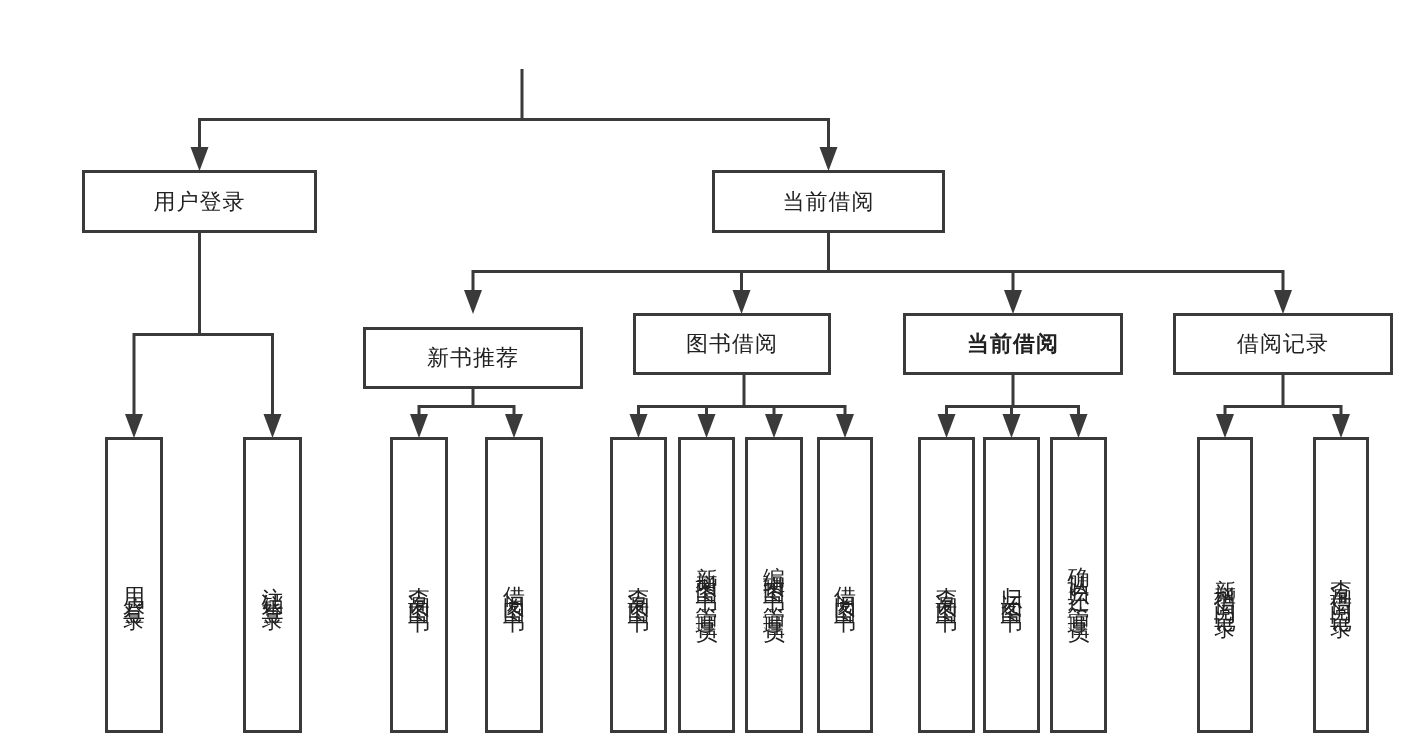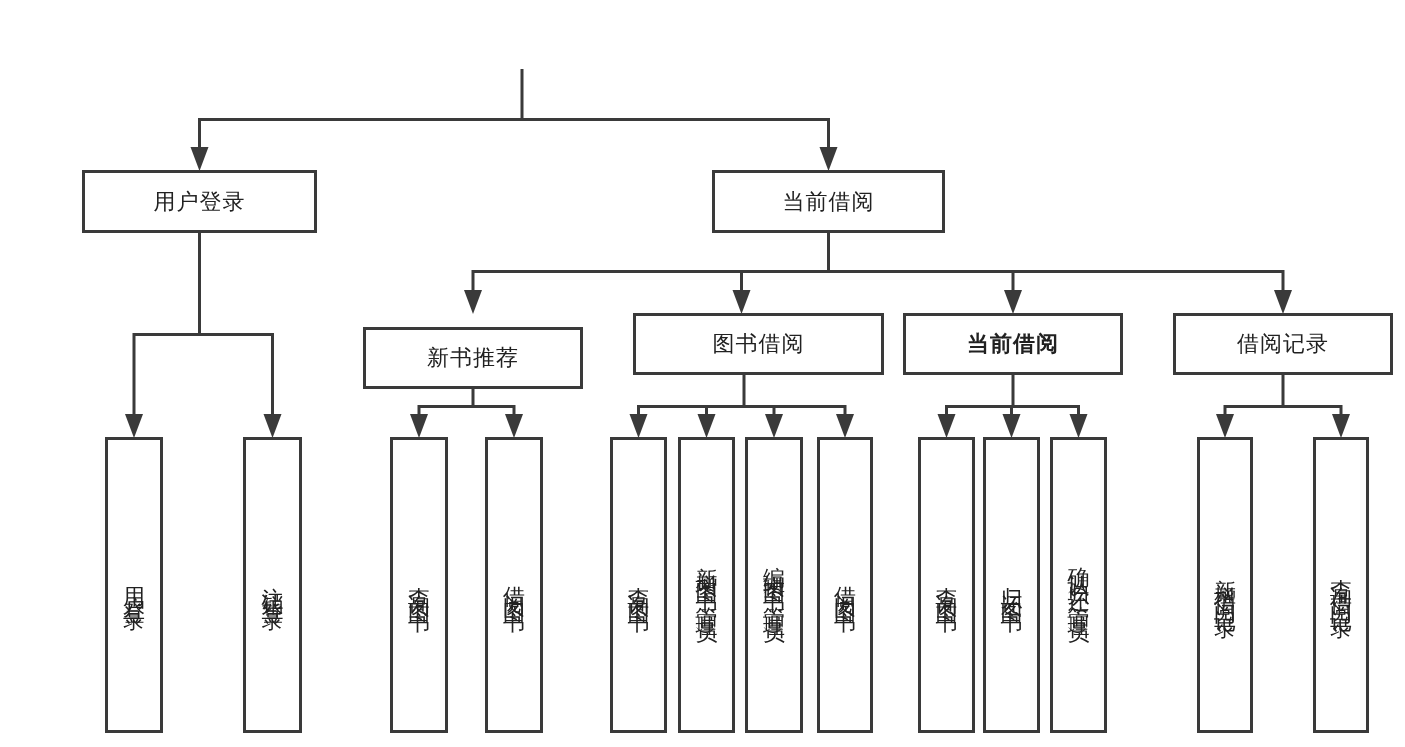--- a/index.html
+++ b/index.html
@@ -98,21 +98,21 @@
   <div class="node" style="left:82px;top:170px;width:235px;height:63px;">
     <span class="lbl">用户登录</span>
   </div>
   <div class="node" style="left:712px;top:170px;width:233px;height:63px;">
     <span class="lbl">当前借阅</span>
   </div>
 
   <div class="node" style="left:363px;top:327px;width:220px;height:62px;">
     <span class="lbl">新书推荐</span>
   </div>
-  <div class="node" style="left:633px;top:313px;width:251px;height:62px;">
+  <div class="node" style="left:633px;top:313px;width:198px;height:62px;">
     <span class="lbl">图书借阅</span>
   </div>
   <div class="node" style="left:903px;top:313px;width:220px;height:62px;font-weight:bold;">
     <span class="lbl">当前借阅</span>
   </div>
   <div class="node" style="left:1173px;top:313px;width:220px;height:62px;">
     <span class="lbl">借阅记录</span>
   </div>
 
   <div class="leaf" style="left:105px;top:437px;width:58px;height:296px;">

